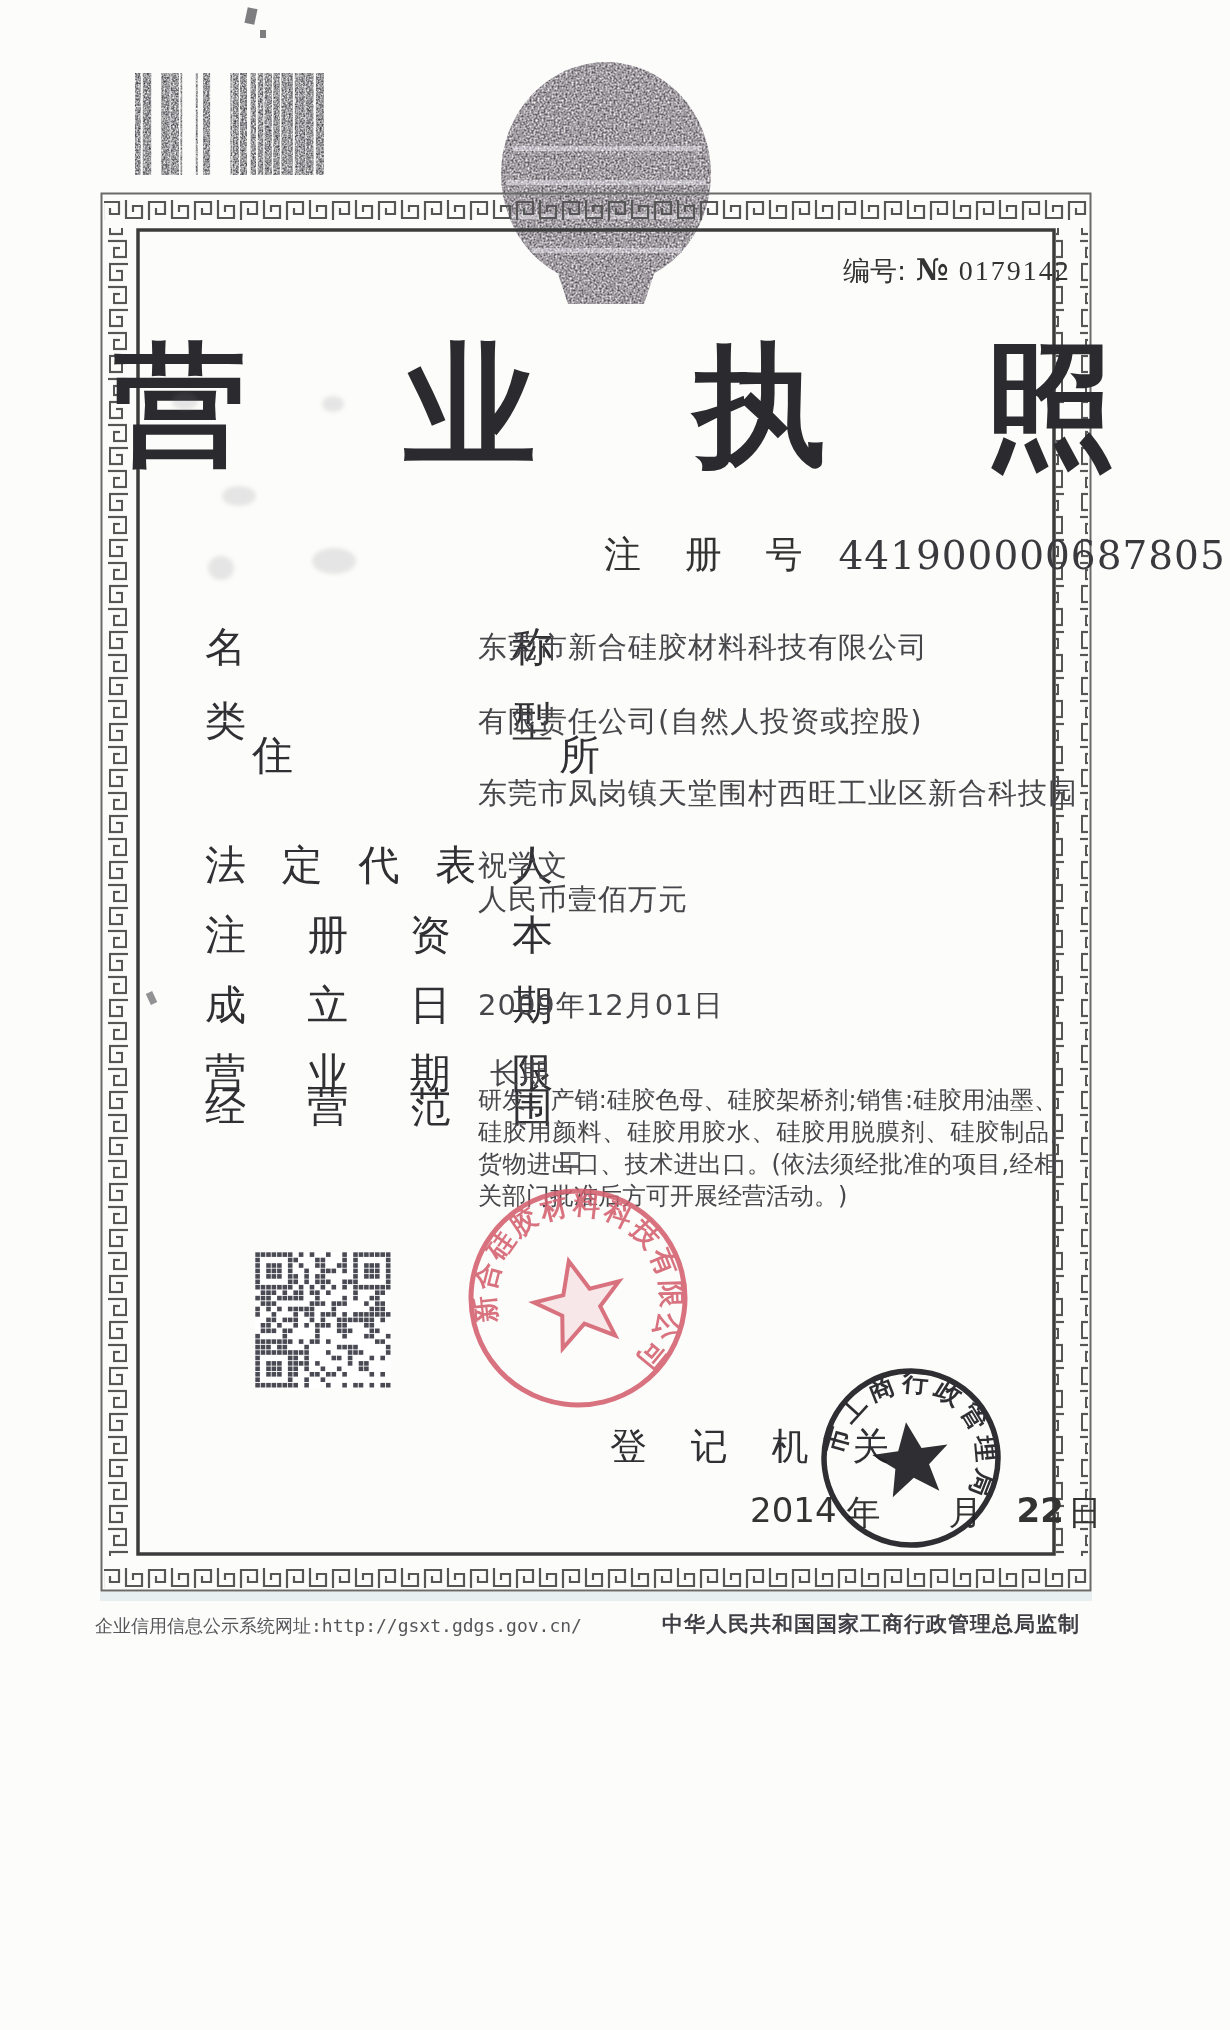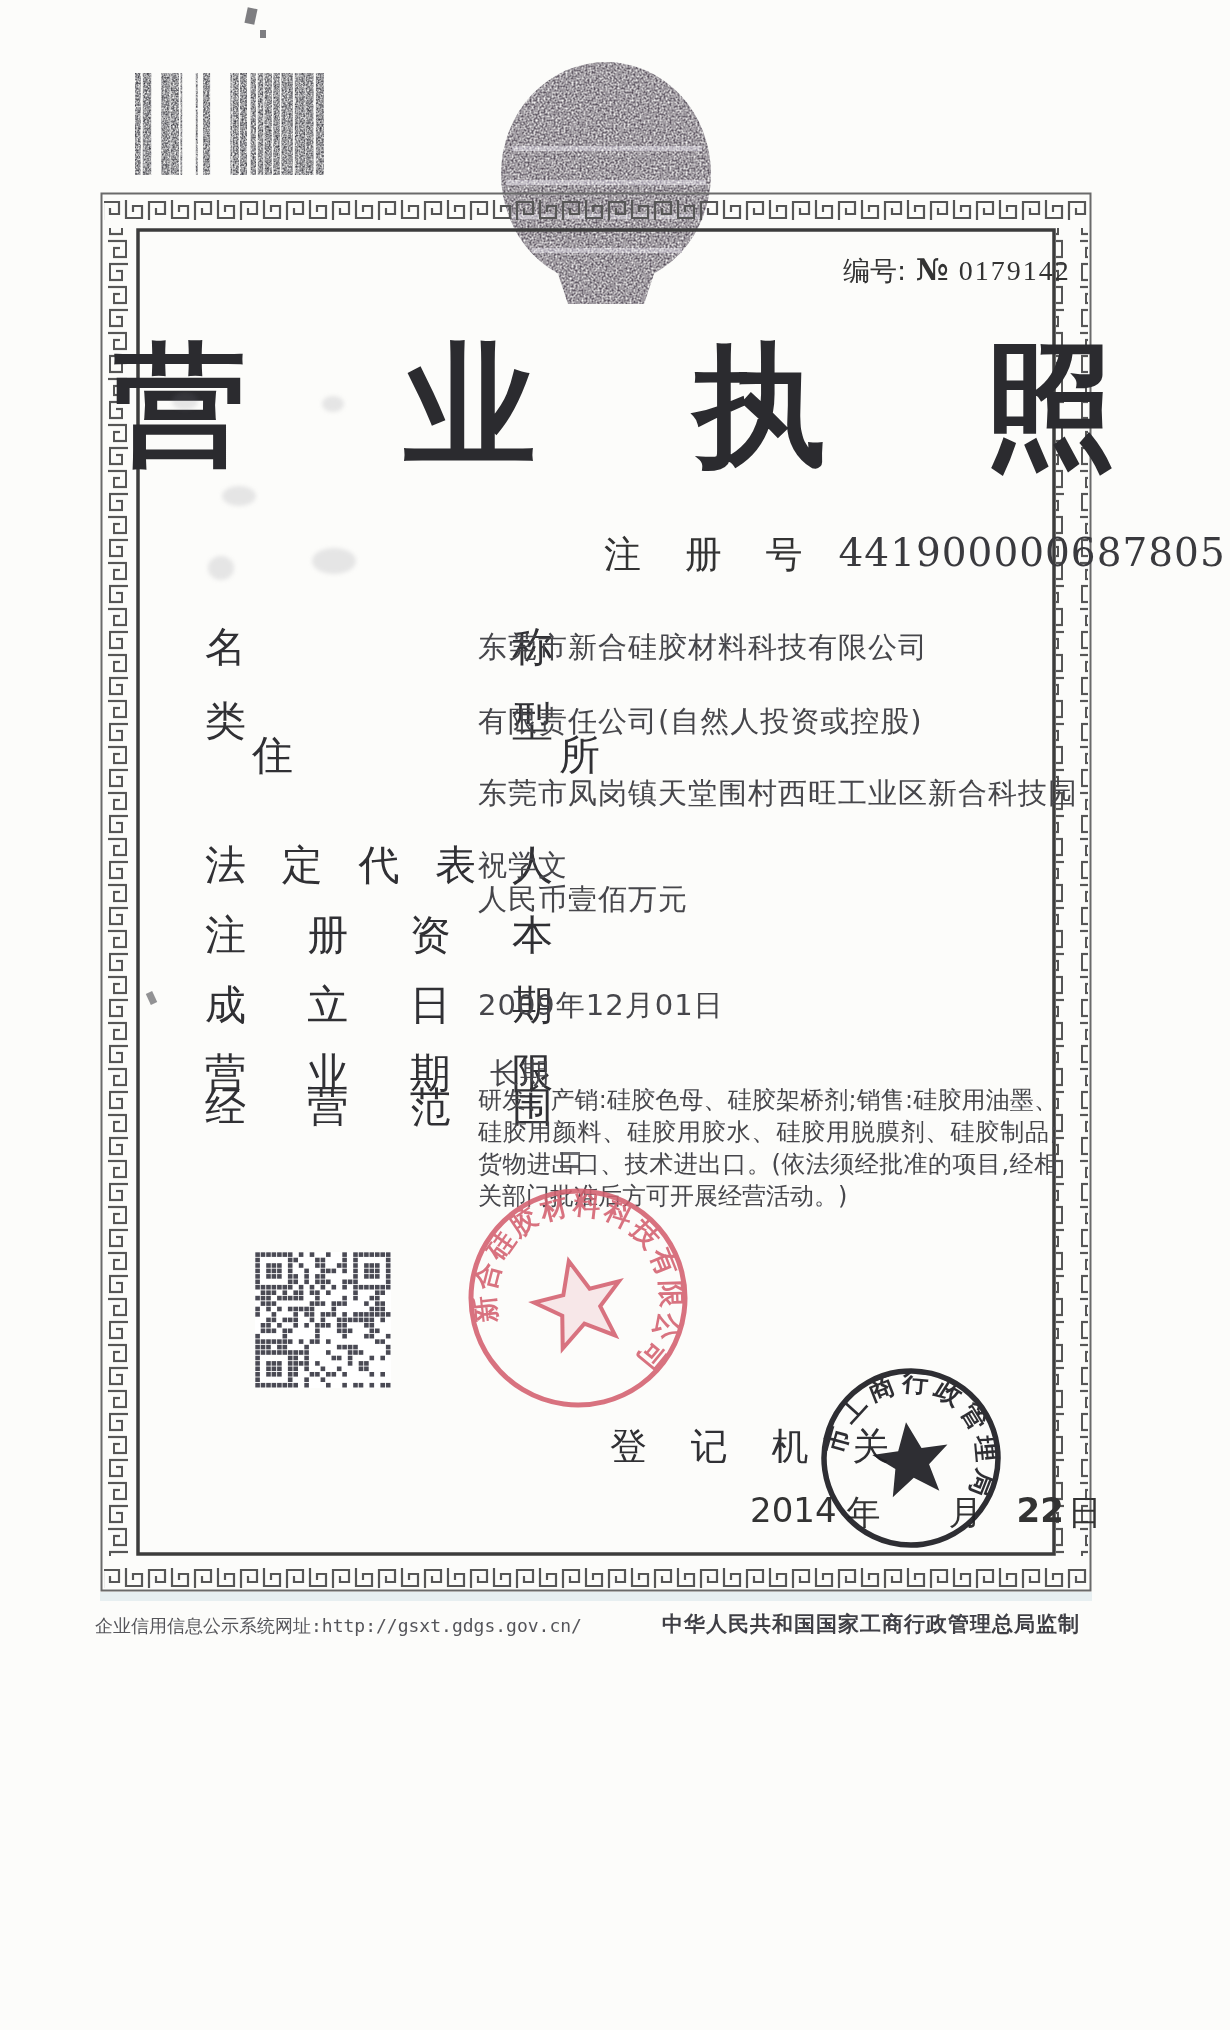--- a/index.html
+++ b/index.html
@@ -8,21 +8,21 @@
   .abs{position:absolute;}
 
   .serial-row{position:absolute;left:843px;top:252px;display:flex;align-items:baseline;gap:10px;
               font-size:27px;color:#333;}
   .serial-mark{font-family:"DejaVu Serif","Liberation Serif",serif;font-weight:700;font-size:30px;}
   .serial-number{font-family:Liberation Serif, serif;font-size:28px;letter-spacing:2px;}
 
   .doc-title{position:absolute;left:0;right:0;top:318px;text-align:center;
              font-size:132px;font-weight:700;color:#2b2b2f;letter-spacing:56px;text-indent:56px;}
 
-  .regno-row{position:absolute;left:604px;top:530px;display:flex;align-items:flex-start;gap:20px;}
+  .regno-row{position:absolute;left:604px;top:530px;display:flex;align-items:center;gap:20px;}
   .regno-label{font-size:37px;color:#333;letter-spacing:16px;font-weight:500;}
   .regno-value{font-family:"DejaVu Serif","Liberation Serif",serif;font-size:39px;color:#3a3a3e;letter-spacing:1px;}
 
   .field-label{position:absolute;left:205px;width:348px;font-size:41px;color:#303034;font-weight:500;
                text-align:justify;text-align-last:justify;white-space:nowrap;}
   .field-value{position:absolute;left:478px;font-size:29px;color:#46464b;letter-spacing:1px;white-space:nowrap;}
   .scope-value{position:absolute;left:478px;width:580px;font-size:24px;line-height:32px;color:#46464b;
                white-space:normal;text-align:justify;}
 
   .registrar-label{position:absolute;left:610px;top:1422px;font-size:37px;color:#303034;

